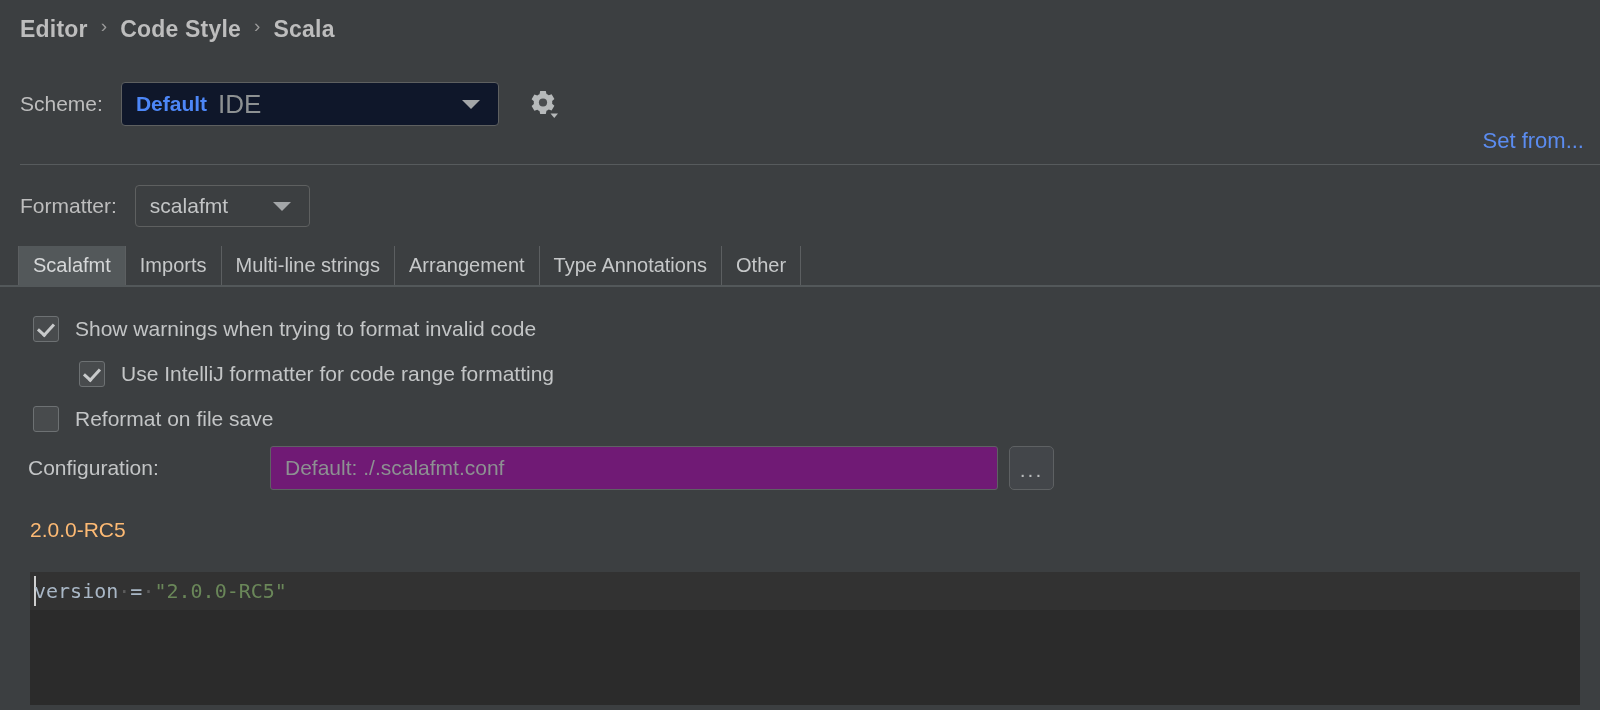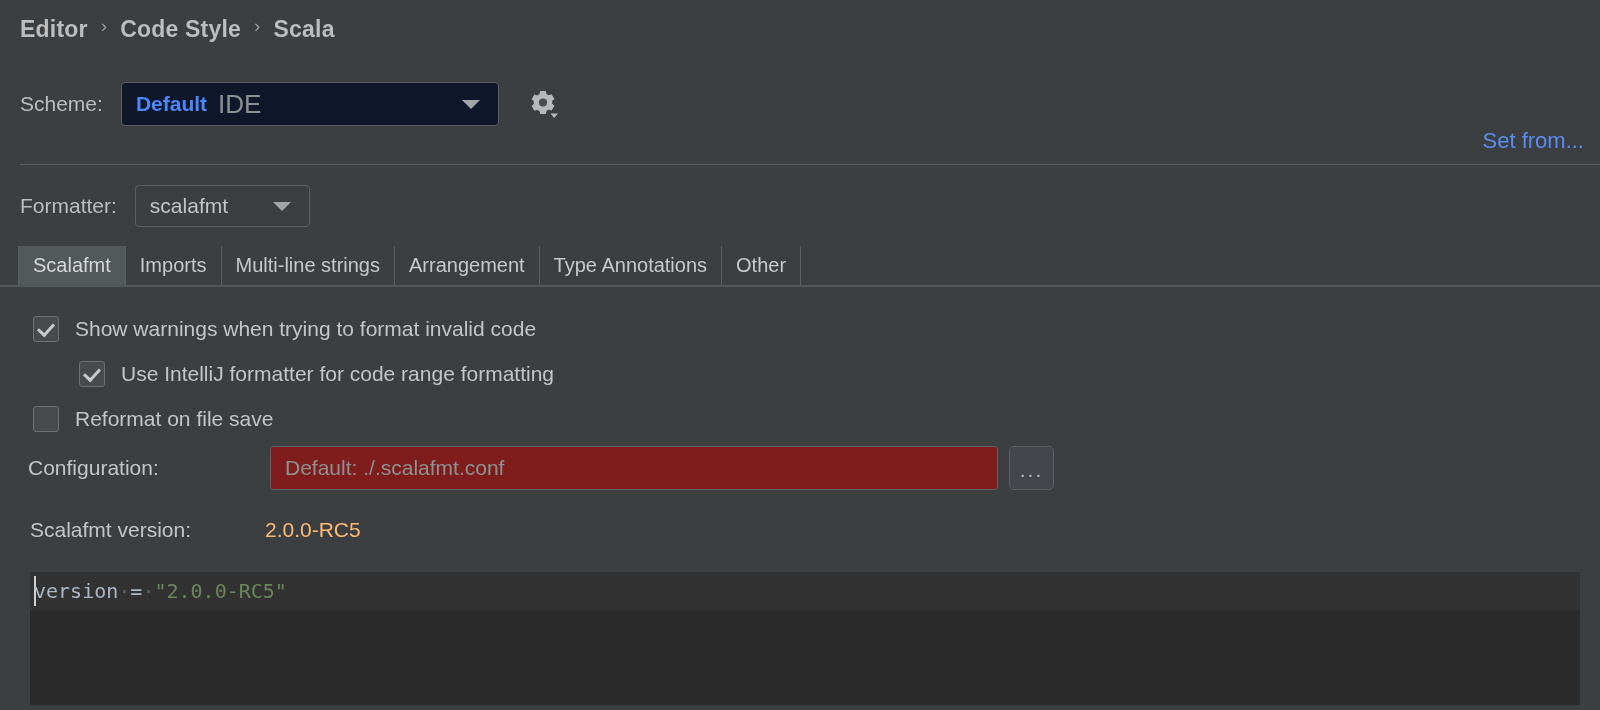--- a/index.html
+++ b/index.html
@@ -246,21 +246,21 @@
     font-size: 21px;
     color: #c3c5c6;
     width: 242px;
   }
   #config-input {
     width: 728px;
     height: 44px;
     box-sizing: border-box;
     border: 1px solid #5e6163;
     border-radius: 3px;
-    background: #7f1d1d;
+    background: #701a75;
     display: flex;
     align-items: center;
     padding-left: 14px;
     font-size: 21px;
     color: #8d9192;
     overflow: hidden;
     white-space: nowrap;
   }
   #config-browse {
     margin-left: 11px;
@@ -421,21 +421,20 @@
 
     <div id="config-row">
       <span id="config-label">Configuration:</span>
       <div id="config-input">
         <span>Default: ./.scalafmt.conf</span>
       </div>
       <div id="config-browse">...</div>
     </div>
 
     <div id="version-row">
-      <span id="version-label">Scalafmt version:</span>
       <span id="version-value">2.0.0-RC5</span>
     </div>
 
   </div>
 
   <div id="editor">
     <div id="editor-caret-line"></div>
     <div id="editor-caret"></div>
     <div id="editor-line">
       <span class="tok-id">version</span>

